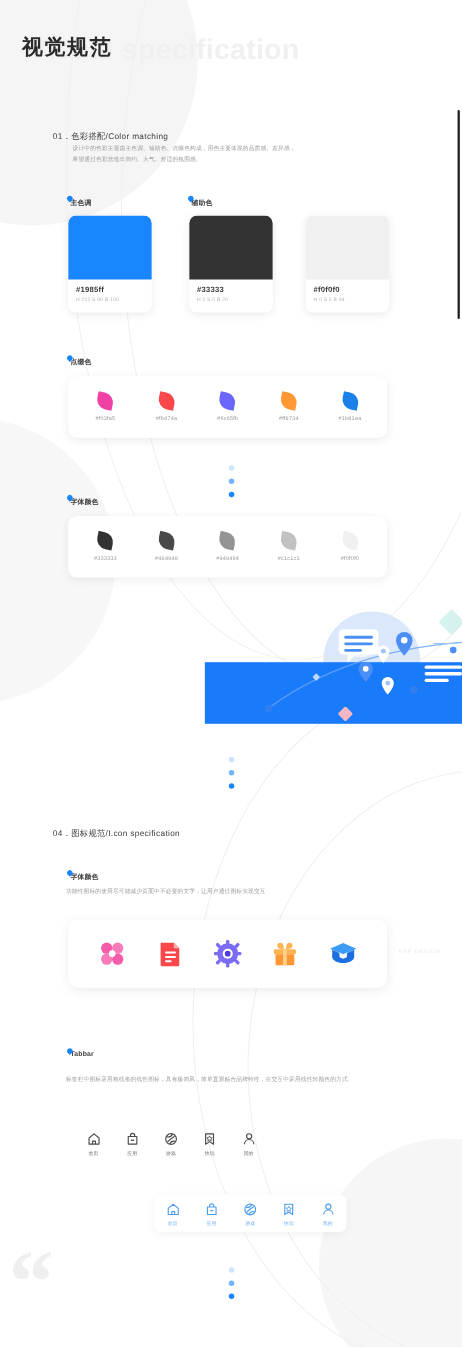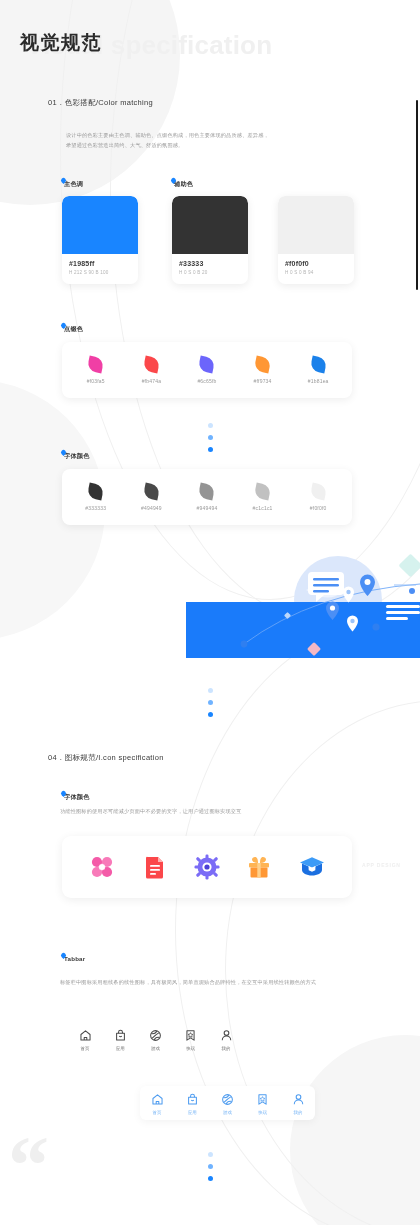--- a/index.html
+++ b/index.html
@@ -75,21 +75,21 @@
   }
 
   
   .section-no {
     position: absolute;
     font-size: 7.5px;
     color: #3a3a3a;
     letter-spacing: 0.3px;
     white-space: nowrap;
   }
-  .sec1-no { left: 48px; top: 98px; }
+  .sec1-no { left: 48px; top: 119px; }
   .sec2-no { left: 48px; top: 753px; }
 
   .body-text {
     position: absolute;
     font-size: 5.2px;
     line-height: 9px;
     color: #9a9a9a;
     letter-spacing: 0.15px;
     white-space: nowrap;
   }

